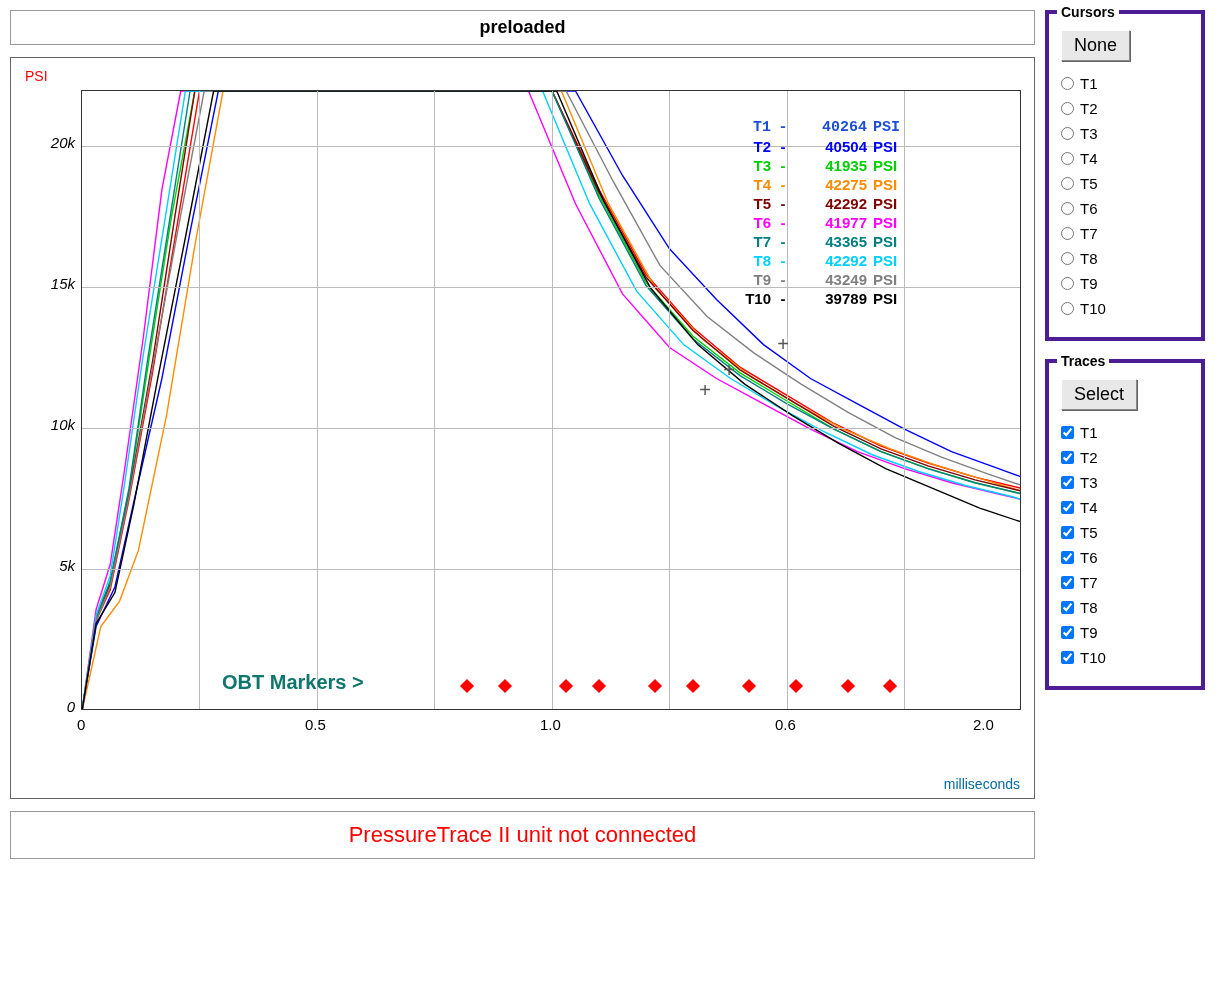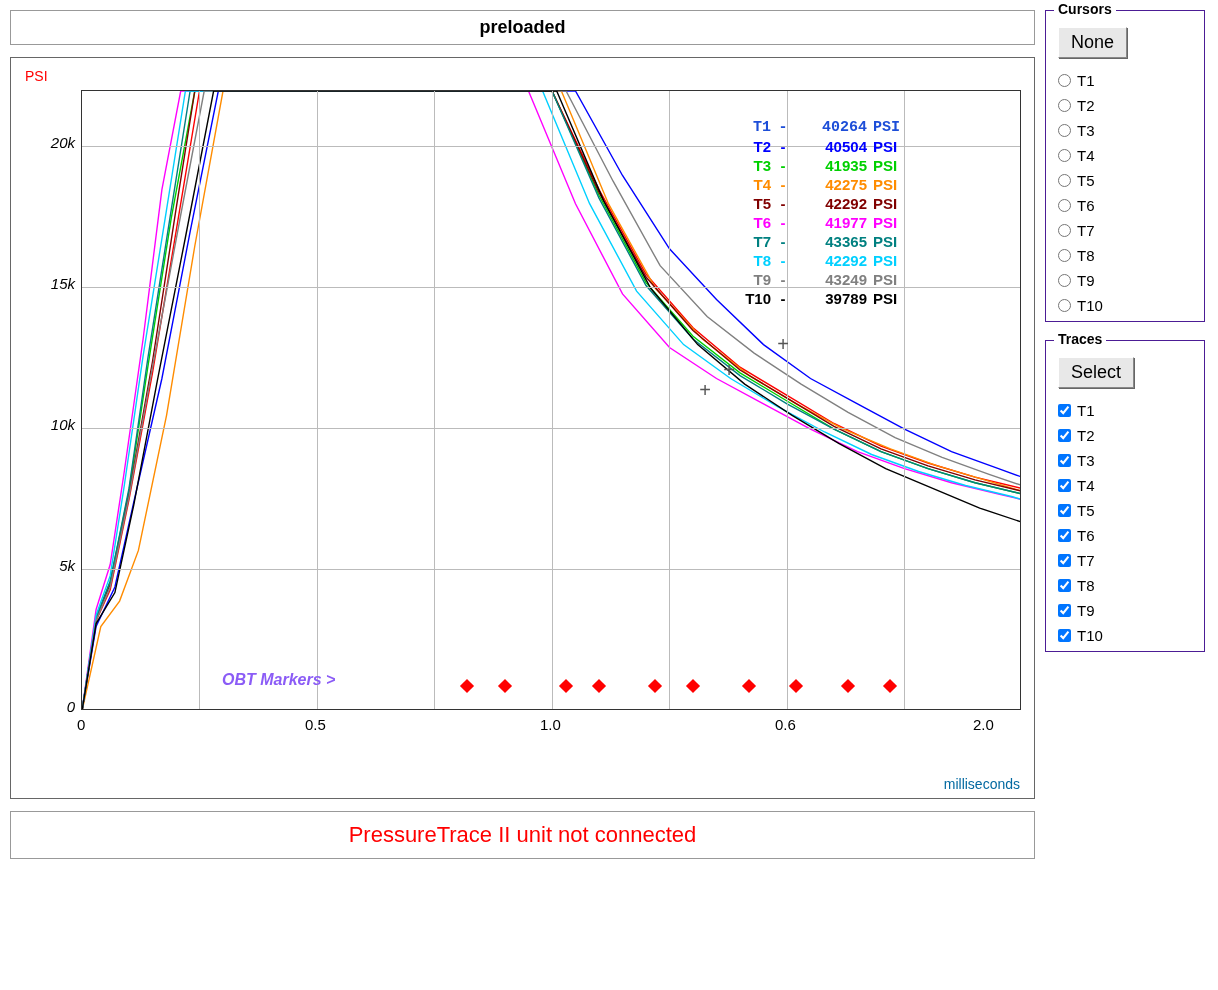--- a/index.html
+++ b/index.html
@@ -73,24 +73,23 @@
   .legend-row { white-space: nowrap; line-height: 19px; }
   .legend-label { display:inline-block; width: 40px; text-align: right; }
   .legend-dash { display:inline-block; width: 24px; text-align:center; }
   .legend-val { display:inline-block; width: 72px; text-align:right; }
   .legend-unit { display:inline-block; padding-left: 6px; }
 
   .obt-label {
     position: absolute;
     left: 270px;
     top: 618px;
-    color: #8b5cf6;
+    color: #0f766e;
     font-weight: bold;
-    font-size: 16px;
-    font-style: italic;
+    font-size: 20px;
   }
   .diamond {
     position: absolute;
     width: 10px; height: 10px;
     background: #f00;
     transform: rotate(45deg);
     top: 624px;
   }
   .cross {
     position:absolute;
@@ -104,23 +103,23 @@
   .status-box {
     border: 1px solid #999;
     padding: 10px 14px;
     text-align: center;
     color: #f00;
     font-size: 22px;
     background: #fff;
   }
 
   .group-frame {
-    border: 1px solid #4c1d95;
+    border: 4px solid #4c1d95;
     position: relative;
-    padding: 16px 12px 3px 12px;
+    padding: 16px 12px 16px 12px;
   }
   .group-legend {
     position: absolute;
     top: -10px;
     left: 8px;
     background: #fff;
     padding: 0 4px;
     font-weight: bold;
     font-size: 14px;
   }

